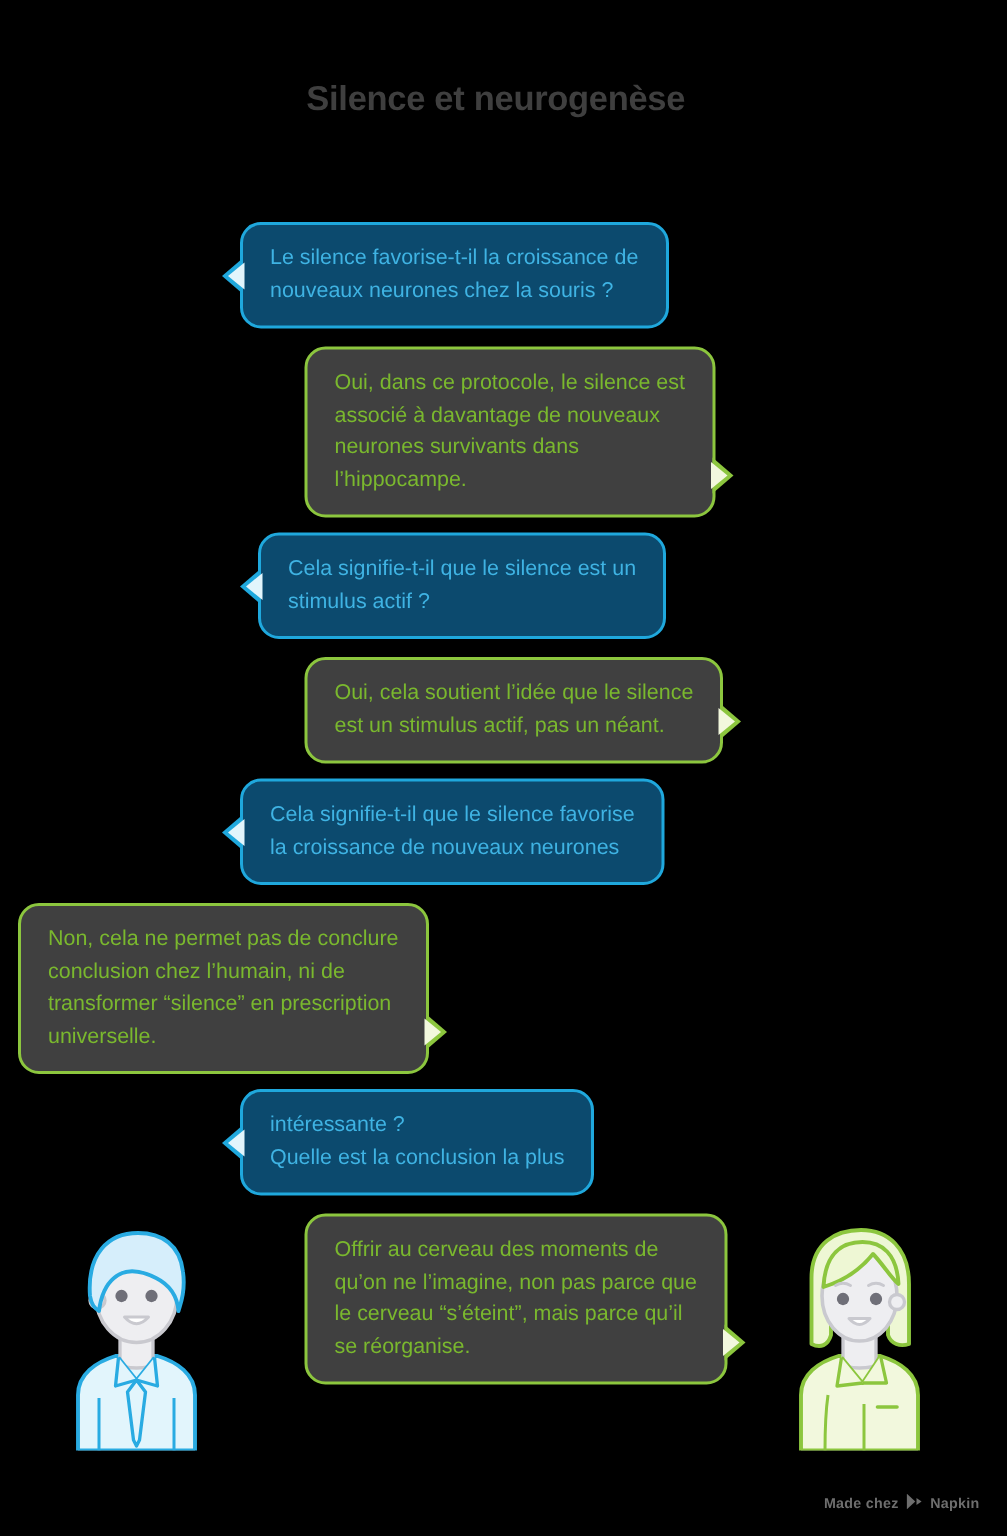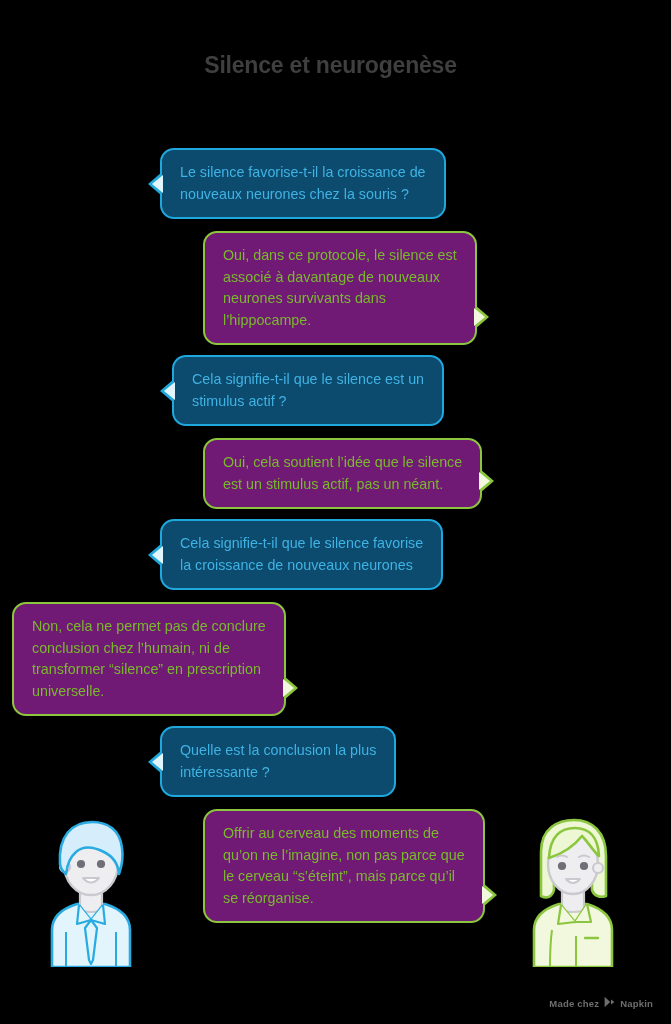--- a/index.html
+++ b/index.html
@@ -53,21 +53,21 @@
 
   
   .bubble.q {
     background: #0c4a6e;
     border-color: #1fa8dd;
     color: #3fb3e3;
     margin-left: 160px;
   }
   
   .bubble.a {
-    background: #701a75;
+    background: #404040;
     border-color: #8cc63e;
     color: #7ab82e;
     margin-left: 203px;
   }
 
   
   .bubble.q::before,
   .bubble.q::after {
     content: "";
     position: absolute;
@@ -136,21 +136,21 @@
 
 <div id="page-title">Silence et neurogenèse</div>
 
 <div id="conversation">
     <div class="msg-row" style="margin-bottom: 12px;"><div class="bubble q" style="display: inline-block;"><span class="line">Le silence favorise-t-il la croissance de</span><span class="line">nouveaux neurones chez la souris ?</span></div></div>
     <div class="msg-row" style="margin-bottom: 10px;"><div class="bubble a" style="display: inline-block;"><span class="line">Oui, dans ce protocole, le silence est</span><span class="line">associé à davantage de nouveaux</span><span class="line">neurones survivants dans</span><span class="line">l’hippocampe.</span></div></div>
     <div class="msg-row" style="margin-bottom: 12px; padding-left: 12px;"><div class="bubble q" style="display: inline-block;"><span class="line">Cela signifie-t-il que le silence est un</span><span class="line">stimulus actif ?</span></div></div>
     <div class="msg-row" style="margin-bottom: 10px;"><div class="bubble a" style="display: inline-block;"><span class="line">Oui, cela soutient l’idée que le silence</span><span class="line">est un stimulus actif, pas un néant.</span></div></div>
     <div class="msg-row" style="margin-bottom: 12px;"><div class="bubble q" style="display: inline-block;"><span class="line">Cela signifie-t-il que le silence favorise</span><span class="line">la croissance de nouveaux neurones</span></div></div>
     <div class="msg-row" style="margin-bottom: 10px;"><div class="bubble a" style="display: inline-block; margin-left: 12px;"><span class="line">Non, cela ne permet pas de conclure</span><span class="line">conclusion chez l’humain, ni de</span><span class="line">transformer “silence” en prescription</span><span class="line">universelle.</span></div></div>
-    <div class="msg-row" style="margin-bottom: 12px;"><div class="bubble q" style="display: inline-block;"><span class="line">Quelle est la conclusion la plus</span><span class="line">intéressante ?</span></div></div>
+    <div class="msg-row" style="margin-bottom: 12px;"><div class="bubble q" style="display: inline-block;"><span class="line">intéressante ?</span><span class="line">Quelle est la conclusion la plus</span></div></div>
     <div class="msg-row"><div class="bubble a" style="display: inline-block;"><span class="line">Offrir au cerveau des moments de</span><span class="line">qu’on ne l’imagine, non pas parce que</span><span class="line">le cerveau “s’éteint”, mais parce qu’il</span><span class="line">se réorganise.</span></div></div>
   </div>
 
 <div class="avatar" id="avatar-left">
   <svg width="90" height="155" viewBox="0 0 90 155" xmlns="http://www.w3.org/2000/svg">
 
     <path d="M6 155 L6 118 C6 104 18 96 31 92 L59 92 C72 96 84 104 84 118 L84 155 Z" fill="#e2f5fc" stroke="#29abe2" stroke-width="2.6" stroke-linejoin="round"></path>
 
     <path d="M34 78 L34 97 C34 101 56 101 56 97 L56 78 Z" fill="#eeeef1" stroke="#c9c9cf" stroke-width="2.2"></path>
 

